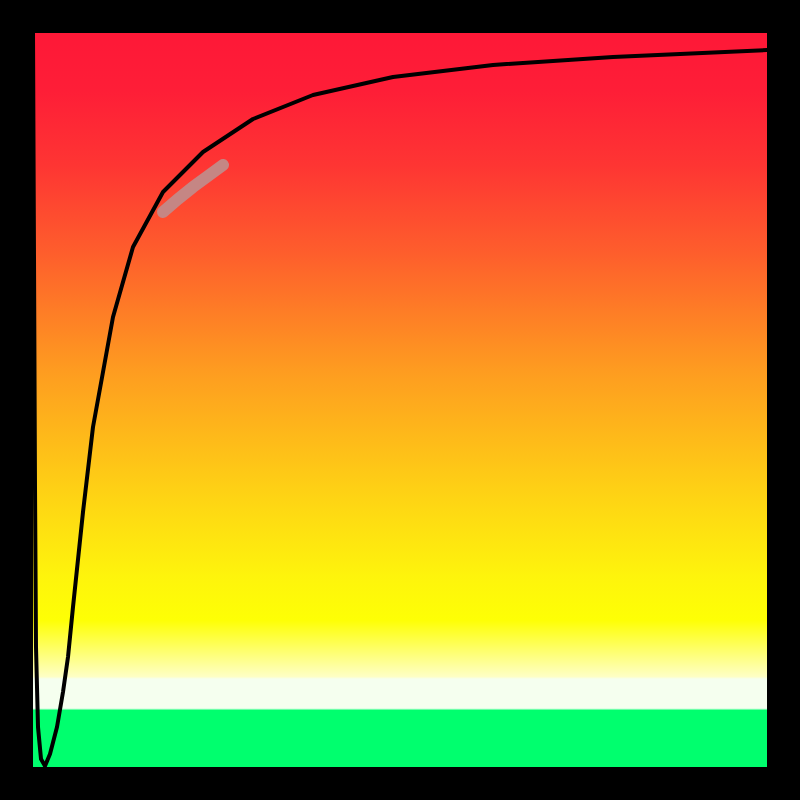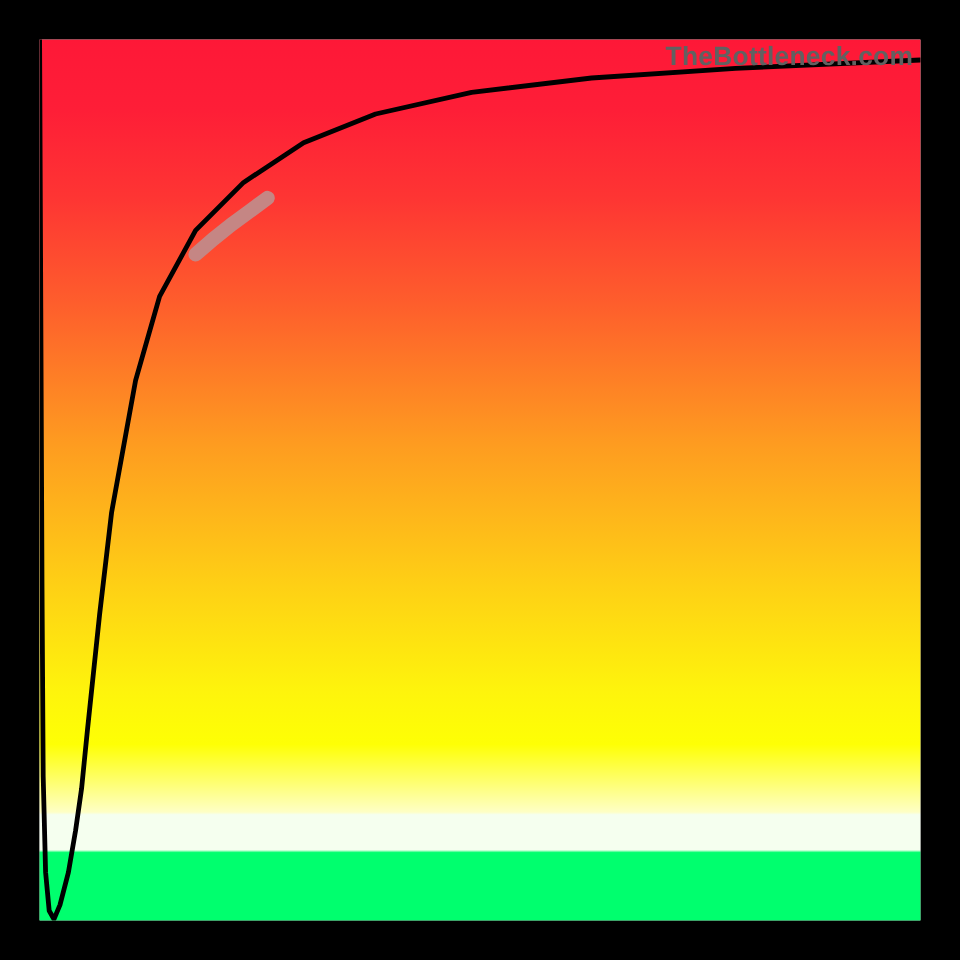--- a/index.html
+++ b/index.html
@@ -61,14 +61,13 @@
 <body>
 
 <div class="frame">
   <div class="plot-area"></div>
 
   <svg class="curve-svg" viewBox="0 0 734 734" preserveAspectRatio="none">
     <path id="main-curve" fill="none" stroke="#000000" stroke-width="4" stroke-linejoin="round" stroke-linecap="round" d="M0 0 L1 224 L2 454 L3 614 L5 694 L8 726 L12 733 L17 721 L24 694 L30 659 L35 624 L40 574 L50 479 L60 394 L80 284 L100 214 L130 159 L170 119 L220 86 L280 62 L360 44 L460 32 L580 24 L734 17"></path>
     <path id="highlight-seg" fill="none" stroke-width="12" stroke-linecap="round" d="M130 179 L145 166 L160 154 L175 143 L190 132" stroke="#c58684"></path>
   </svg>
 
-  <div class="watermark">TheBottleneck.com</div>
 </div>
 
 </body></html>

